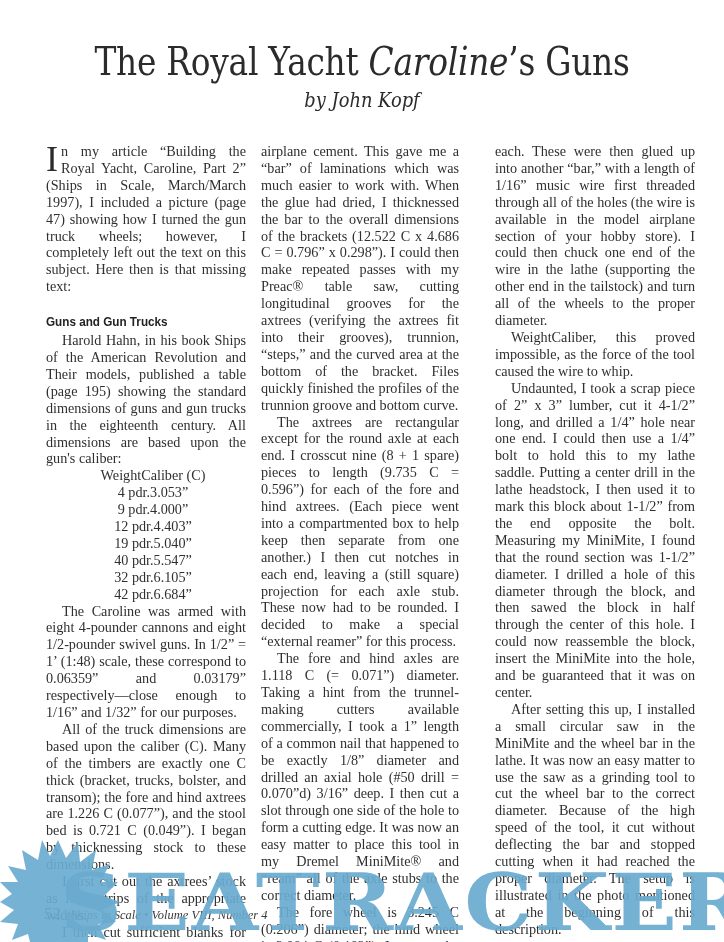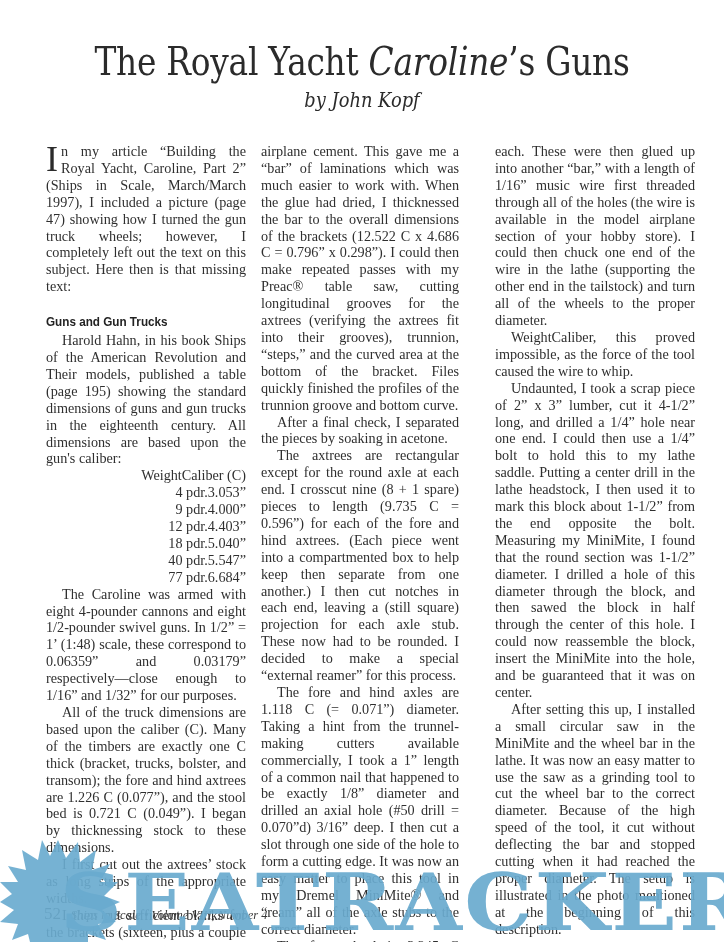--- a/index.html
+++ b/index.html
@@ -32,21 +32,21 @@
   #col3 { left: 495px; width: 200px; }
   .dropcap {
     float: left; font-size: 36px; line-height: 30px; margin: 1px 3px 0 0;
     color: #2b2b2b;
   }
   .heading {
     font-family: "Liberation Sans", "DejaVu Sans", sans-serif; font-weight: bold;
     font-size: 13px; margin-top: 19px; margin-bottom: 1px; color: #222;
     transform: scaleX(0.9); transform-origin: left;
   }
-  .table-line { text-indent: 0; padding-left: 14px; text-align: right; }
+  .table-line { text-indent: 0; padding-left: 14px; text-align: center; }
   .footer {
     position: absolute; top: 904px; left: 44px; font-size: 15px; color: #3a3a3a;
     font-style: italic; z-index: 1;
   }
   .footer .pg { font-style: normal; font-size: 17px; margin-right: 6px; }
   .footer .sub { font-size: 12.5px; }
   .watermark {
     position: absolute; left: 0; top: 840px; width: 724px; height: 102px;
     pointer-events: none; z-index: 2;
   }
@@ -65,33 +65,33 @@
 
 <div class="col" id="col1">
   <p class="noindent"><span class="dropcap">I</span><span>n my article “Building the Royal Yacht, Caroline, Part 2” (Ships in Scale, March/March 1997), I included a picture (page 47) showing how I turned the gun truck wheels; however, I completely left out the text on this subject. Here then is that missing text:</span></p>
   <div class="heading">Guns and Gun Trucks</div>
   <p>Harold Hahn, in his book Ships of the American Revolution and Their models, published a table (page 195) showing the standard dimensions of guns and gun trucks in the eighteenth century. All dimensions are based upon the gun's caliber:</p>
   <div class="table-line">WeightCaliber (C)</div>
   <div>
     <div class="table-line">4 pdr.3.053”</div>
     <div class="table-line">9 pdr.4.000”</div>
     <div class="table-line">12 pdr.4.403”</div>
-    <div class="table-line">18 pdr.5.040”</div>
+    <div class="table-line">19 pdr.5.040”</div>
     <div class="table-line">40 pdr.5.547”</div>
-    <div class="table-line">77 pdr.6.684”</div>
+    <div class="table-line">32 pdr.6.105”</div>
+    <div class="table-line">42 pdr.6.684”</div>
   </div>
   <p>The Caroline was armed with eight 4-pounder cannons and eight 1/2-pounder swivel guns. In 1/2” = 1’ (1:48) scale, these correspond to 0.06359” and 0.03179” respectively—close enough to 1/16” and 1/32” for our purposes.</p>
   <p>All of the truck dimensions are based upon the caliber (C). Many of the timbers are exactly one C thick (bracket, trucks, bolster, and transom); the fore and hind axtrees are 1.226 C (0.077”), and the stool bed is 0.721 C (0.049”). I began by thicknessing stock to these dimensions.</p>
   <p>I first cut out the axtrees’ stock as long strips of the appropriate widths.</p>
   <p>I then cut sufficient blanks for the brackets (sixteen, plus a couple of spares in case one split) 1” x 5/16”, and glued these into a stack using model</p>
 </div>
 
 <div class="col" id="col2">
   <p class="noindent">airplane cement. This gave me a “bar” of laminations which was much easier to work with. When the glue had dried, I thicknessed the bar to the overall dimensions of the brackets (12.522 C x 4.686 C = 0.796” x 0.298”). I could then make repeated passes with my Preac® table saw, cutting longitudinal grooves for the axtrees (verifying the axtrees fit into their grooves), trunnion, “steps,” and the curved area at the bottom of the bracket. Files quickly finished the profiles of the trunnion groove and bottom curve.</p>
-  <p>After a final check, I separated the pieces by soaking in acetone.</p>
   <p>The axtrees are rectangular except for the round axle at each end. I crosscut nine (8 + 1 spare) pieces to length (9.735 C = 0.596”) for each of the fore and hind axtrees. (Each piece went into a compartmented box to help keep then separate from one another.) I then cut notches in each end, leaving a (still square) projection for each axle stub. These now had to be rounded. I decided to make a special “external reamer” for this process.</p>
   <p>The fore and hind axles are 1.118 C (= 0.071”) diameter. Taking a hint from the trunnel-making cutters available commercially, I took a 1” length of a common nail that happened to be exactly 1/8” diameter and drilled an axial hole (#50 drill = 0.070”d) 3/16” deep. I then cut a slot through one side of the hole to form a cutting edge. It was now an easy matter to place this tool in my Dremel MiniMite® and “ream” all of the axle stubs to the correct diameter.</p>
   <p>The fore wheel is 3.245 C (0.206”) diameter; the hind wheel is 2.884 C (0.182”). I cut out the appropriate number of (square) blanks (plus spares) and drilled a 1/16” hole in the center of</p>
 </div>
 
 <div class="col" id="col3">
   <p class="noindent">each. These were then glued up into another “bar,” with a length of 1/16” music wire first threaded through all of the holes (the wire is available in the model airplane section of your hobby store). I could then chuck one end of the wire in the lathe (supporting the other end in the tailstock) and turn all of the wheels to the proper diameter.</p>
   <p>WeightCaliber, this proved impossible, as the force of the tool caused the wire to whip.</p>
   <p>Undaunted, I took a scrap piece of 2” x 3” lumber, cut it 4-1/2” long, and drilled a 1/4” hole near one end. I could then use a 1/4” bolt to hold this to my lathe saddle. Putting a center drill in the lathe headstock, I then used it to mark this block about 1-1/2” from the end opposite the bolt. Measuring my MiniMite, I found that the round section was 1-1/2” diameter. I drilled a hole of this diameter through the block, and then sawed the block in half through the center of this hole. I could now reassemble the block, insert the MiniMite into the hole, and be guaranteed that it was on center.</p>
   <p>After setting this up, I installed a small circular saw in the MiniMite and the wheel bar in the lathe. It was now an easy matter to use the saw as a grinding tool to cut the wheel bar to the correct diameter. Because of the high speed of the tool, it cut without deflecting the bar and stopped cutting when it had reached the proper diameter. The setup is illustrated in the photo mentioned at the beginning of this description.</p>

